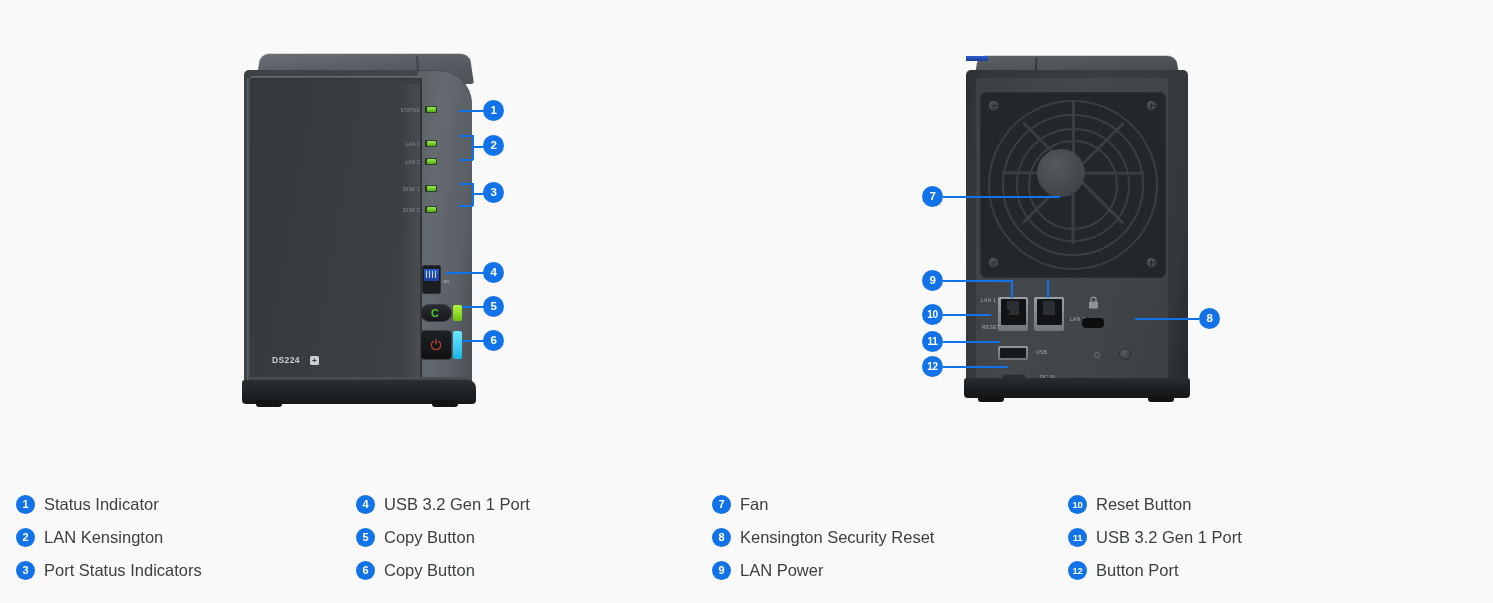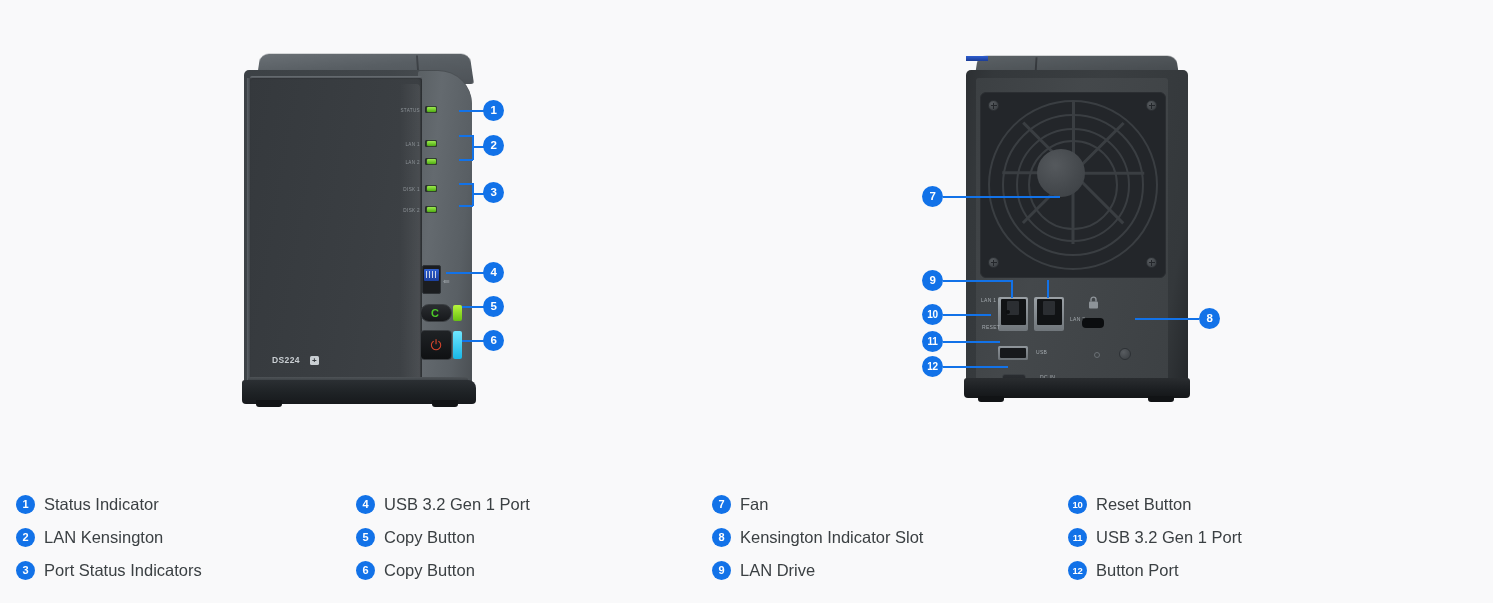--- a/index.html
+++ b/index.html
@@ -542,25 +542,25 @@
       </div>
     </div>
 
     <div class="legend-col" style="width:356px;">
       <div class="legend-item">
         <span class="legend-badge">7</span>
         <span class="legend-text">Fan</span>
       </div>
       <div class="legend-item">
         <span class="legend-badge">8</span>
-        <span class="legend-text">Kensington Indicator Slot</span>
+        <span class="legend-text">Kensington Security Reset</span>
       </div>
       <div class="legend-item">
         <span class="legend-badge">9</span>
-        <span class="legend-text">LAN Drive</span>
+        <span class="legend-text">LAN Power</span>
       </div>
     </div>
 
     <div class="legend-col" style="width:360px;">
       <div class="legend-item">
         <span class="legend-badge two-digit">10</span>
         <span class="legend-text">Reset Button</span>
       </div>
       <div class="legend-item">
         <span class="legend-badge two-digit">11</span>

